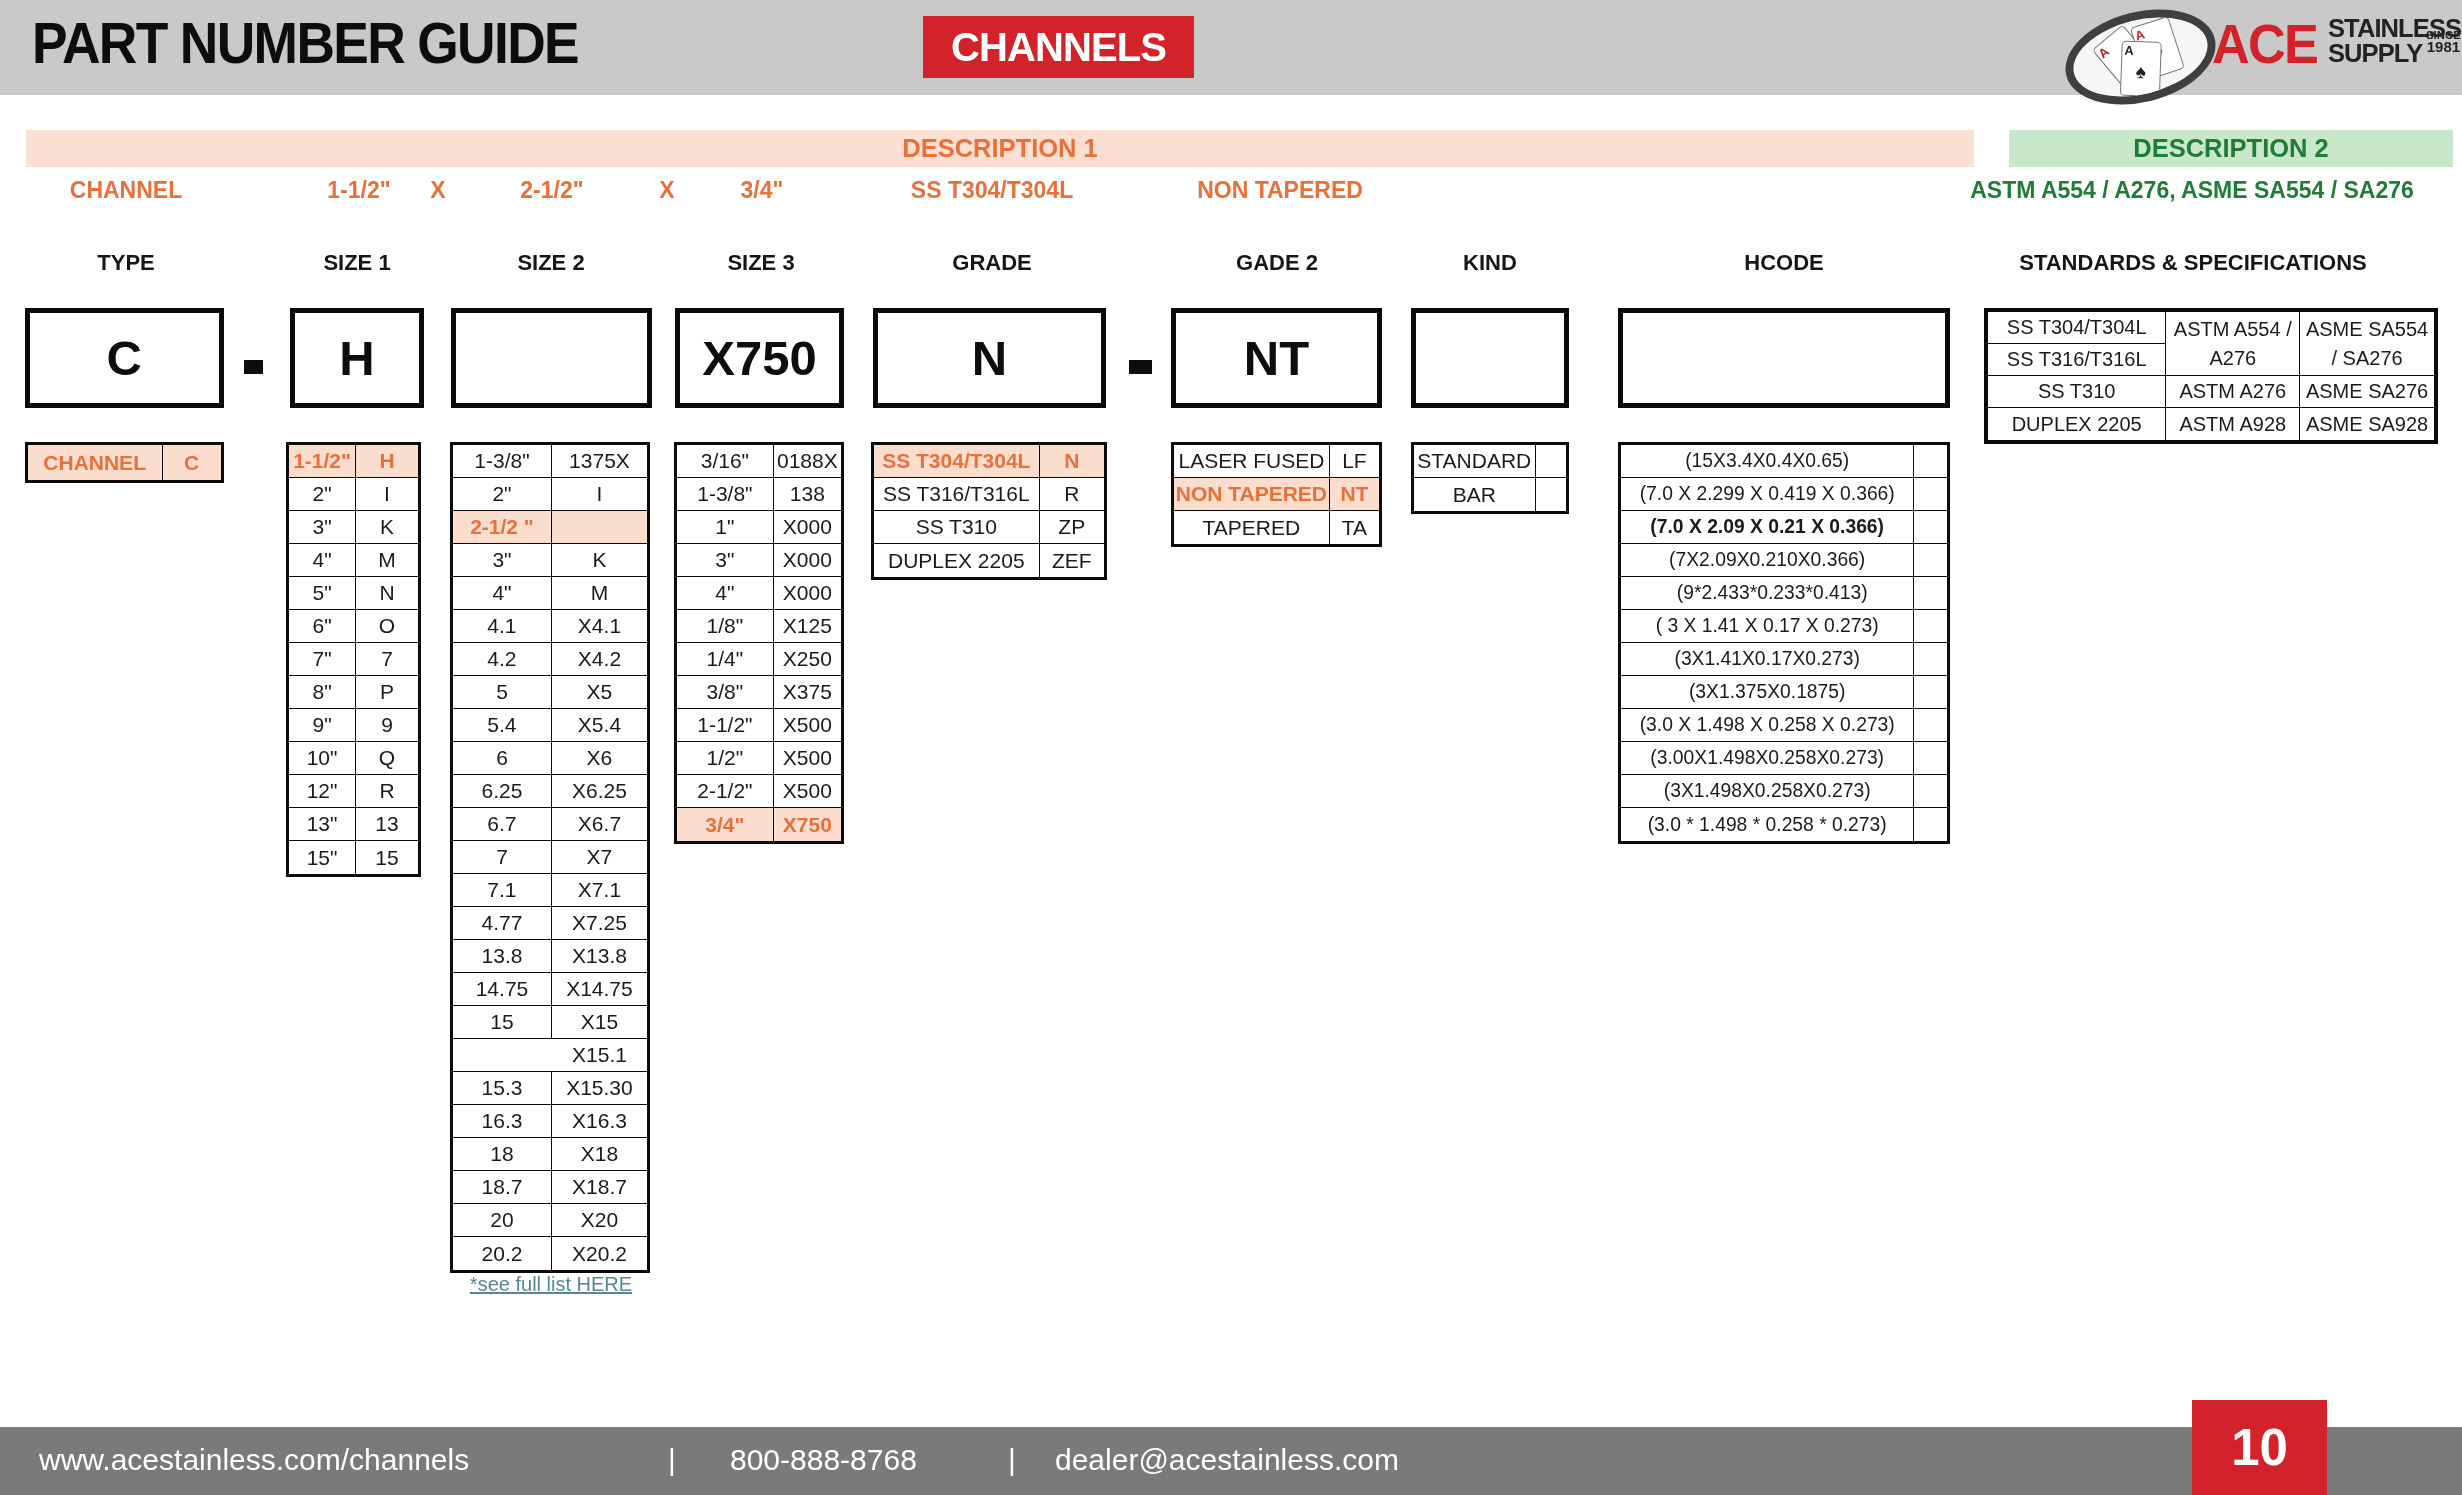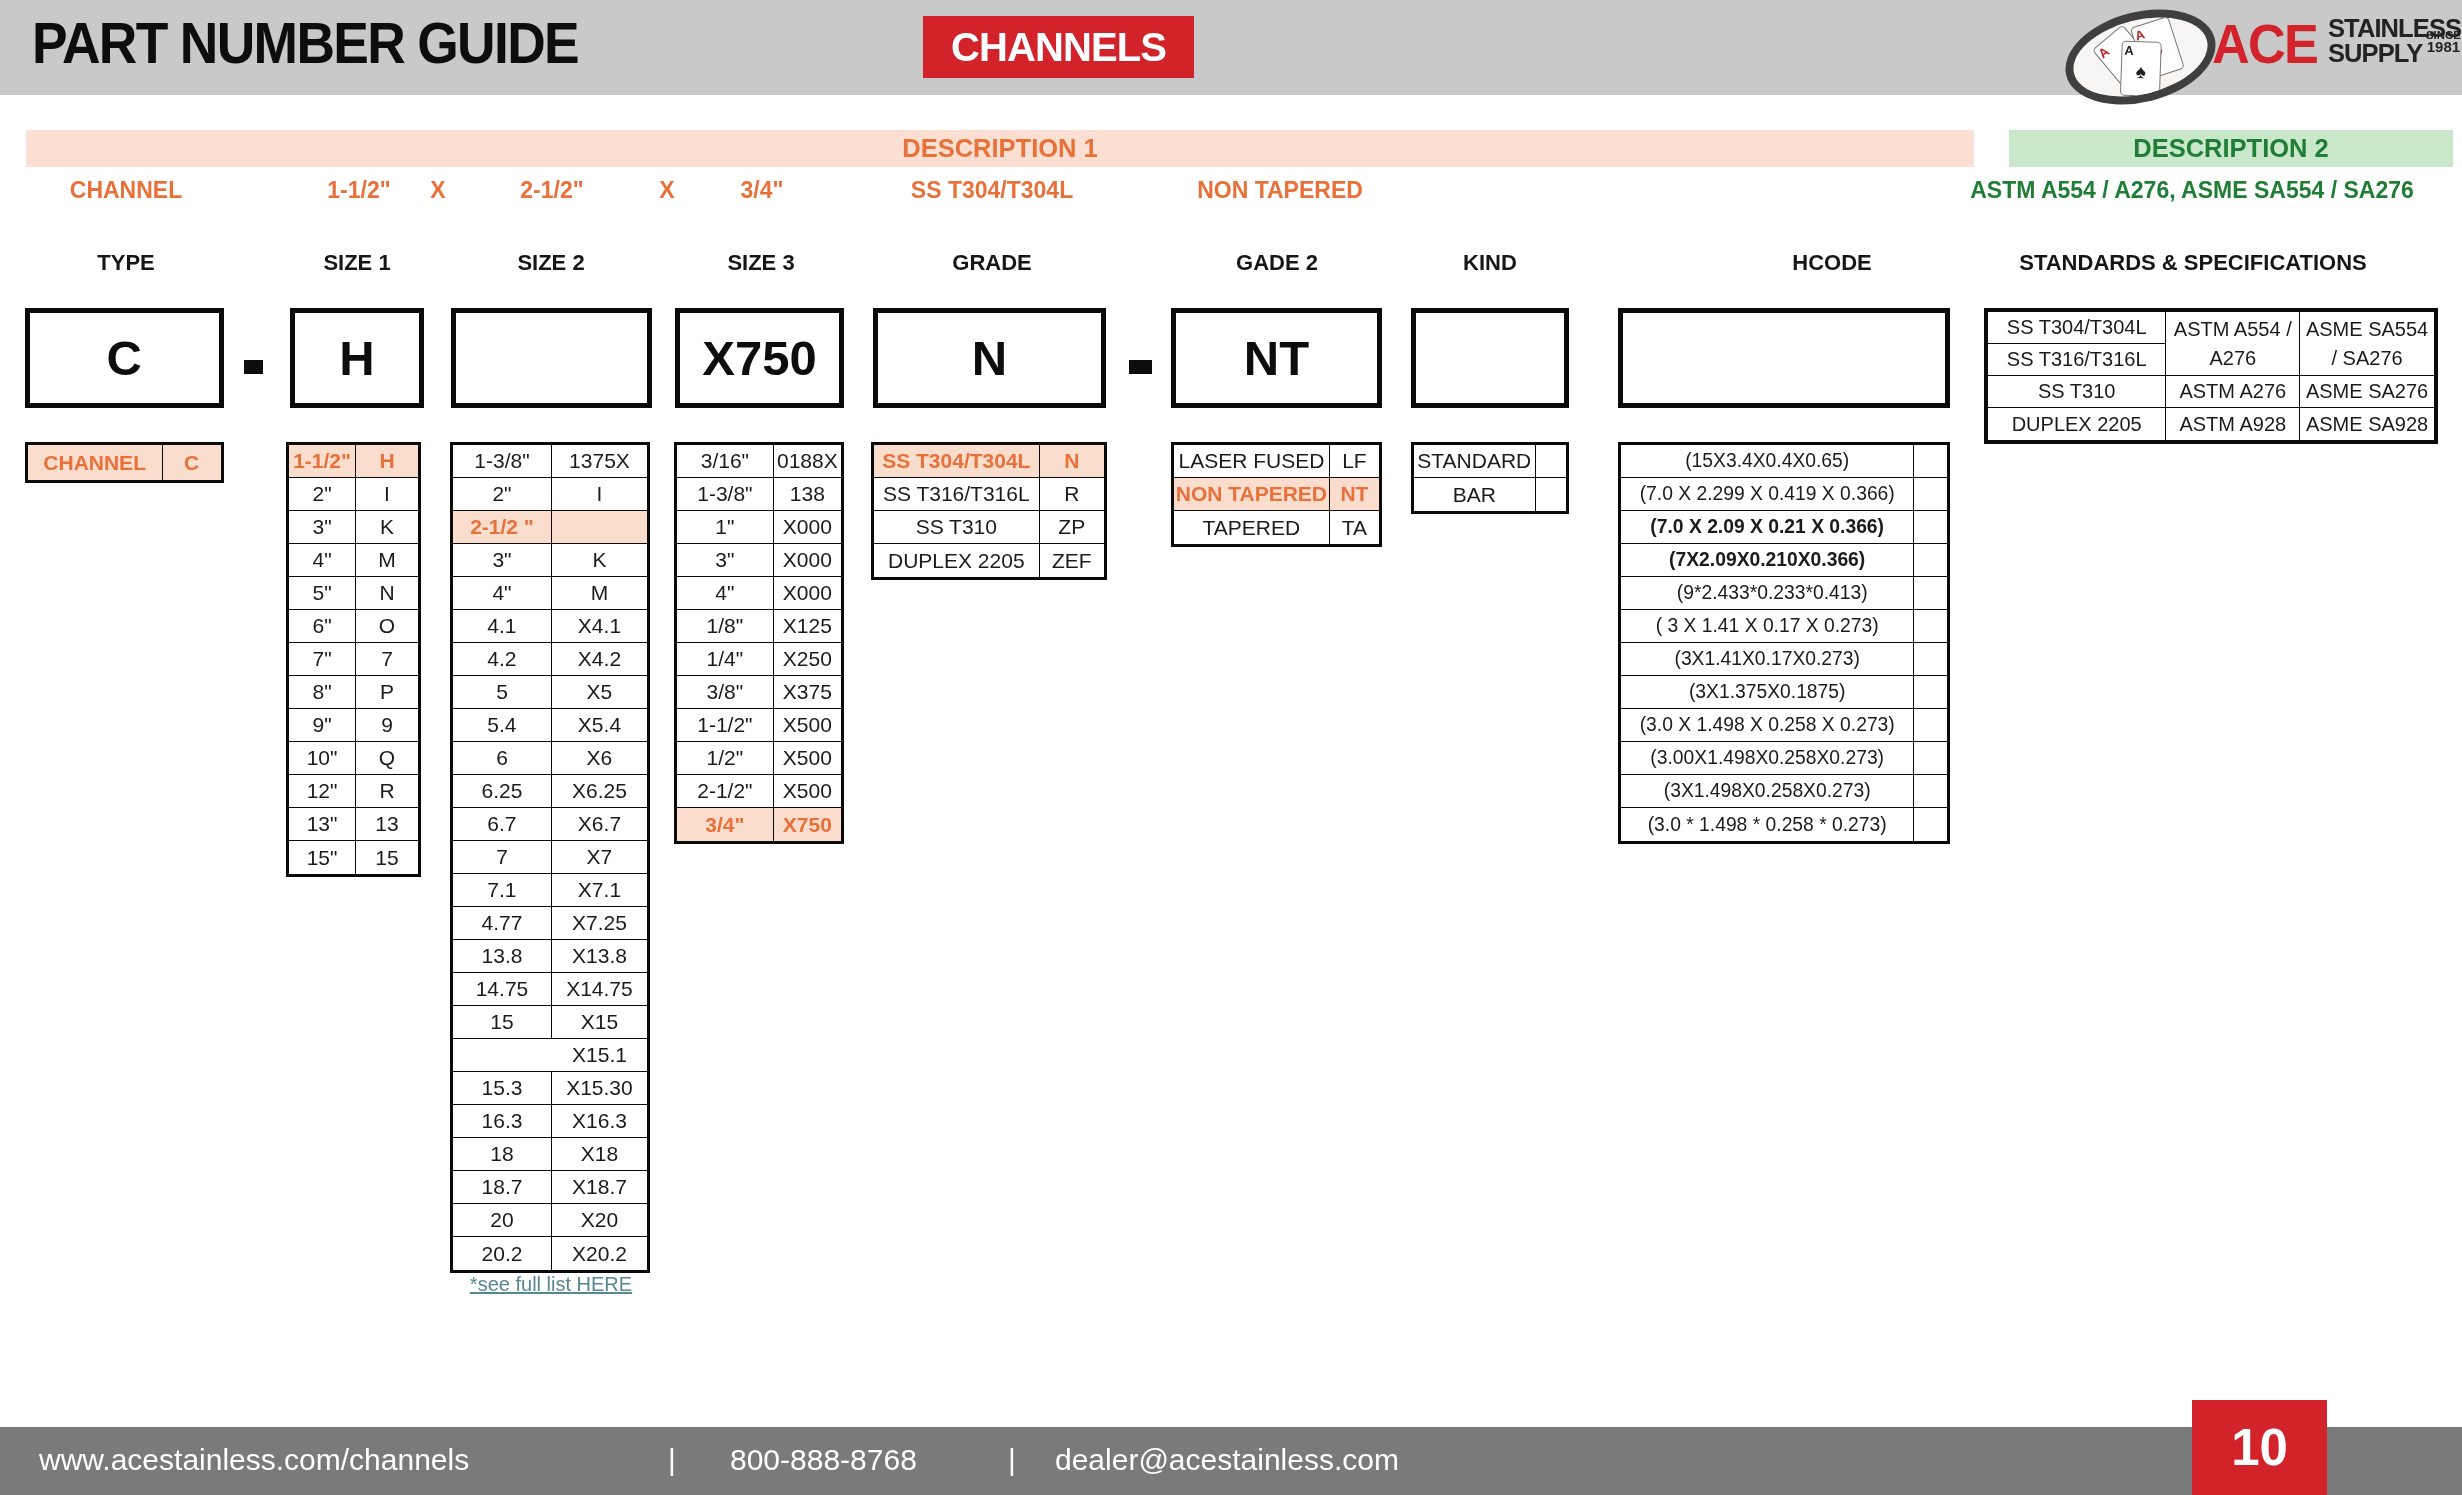--- a/index.html
+++ b/index.html
@@ -111,21 +111,21 @@
 <span class="dval" style="left:1280px">NON TAPERED</span>
 <span class="gval" style="left:2192px">ASTM A554 / A276, ASME SA554 / SA276</span>
 
 <span class="colhead" style="left:126px">TYPE</span>
 <span class="colhead" style="left:357px">SIZE 1</span>
 <span class="colhead" style="left:551px">SIZE 2</span>
 <span class="colhead" style="left:761px">SIZE 3</span>
 <span class="colhead" style="left:992px">GRADE</span>
 <span class="colhead" style="left:1277px">GADE 2</span>
 <span class="colhead" style="left:1490px">KIND</span>
-<span class="colhead" style="left:1832px">HCODE</span>
+<span class="colhead" style="left:1784px">HCODE</span>
 <span class="colhead" style="left:2193px">STANDARDS &amp; SPECIFICATIONS</span>
 
 <div class="pbox" style="left:24.6px;width:199px">C</div>
 <div class="pdash" style="left:244px;width:19.3px"></div>
 <div class="pbox" style="left:290px;width:134px">H</div>
 <div class="pbox" style="left:451px;width:201px"></div>
 <div class="pbox" style="left:675px;width:169px">X750</div>
 <div class="pbox" style="left:873px;width:233px">N</div>
 <div class="pdash" style="left:1129px;width:23px"></div>
 <div class="pbox" style="left:1171px;width:211px">NT</div>
@@ -406,21 +406,21 @@
     </div>
     <div class="trow">
       <div class="tcell" style="width: 90%;">(7.0 X 2.299 X 0.419 X 0.366)</div>
       <div class="tcell" style="width: 10%;"></div>
     </div>
     <div class="trow">
       <div class="tcell" style="width: 90%; font-weight: bold;">(7.0 X 2.09 X 0.21 X 0.366)</div>
       <div class="tcell" style="width: 10%;"></div>
     </div>
     <div class="trow">
-      <div class="tcell" style="width: 90%; font-weight: bold;">(7X2.09X0.210X0.366)</div>
+      <div class="tcell" style="width: 90%;">(7X2.09X0.210X0.366)</div>
       <div class="tcell" style="width: 10%;"></div>
     </div>
     <div class="trow">
       <div class="tcell" style="width: 90%; padding-left: 10px;">(9*2.433*0.233*0.413)</div>
       <div class="tcell" style="width: 10%;"></div>
     </div>
     <div class="trow">
       <div class="tcell" style="width: 90%;">( 3 X 1.41 X 0.17 X 0.273)</div>
       <div class="tcell" style="width: 10%;"></div>
     </div>

